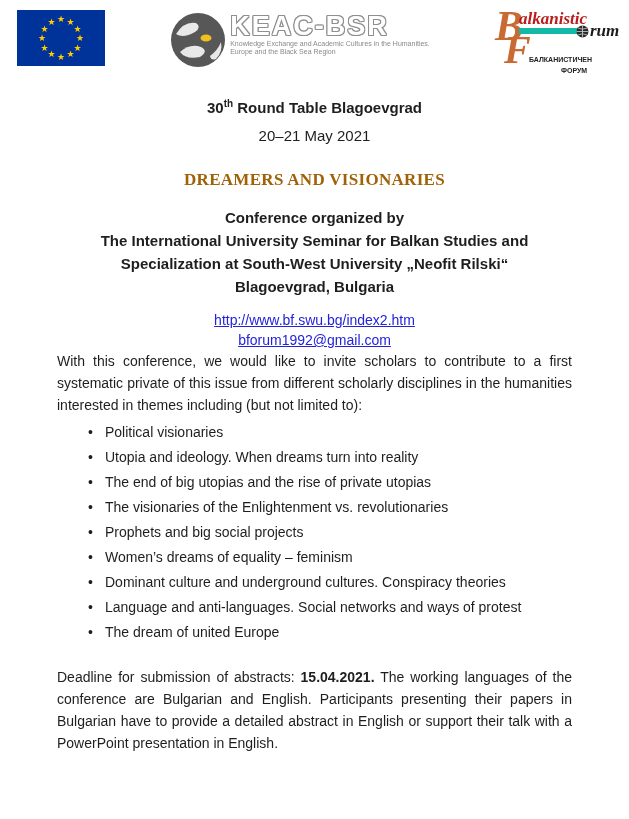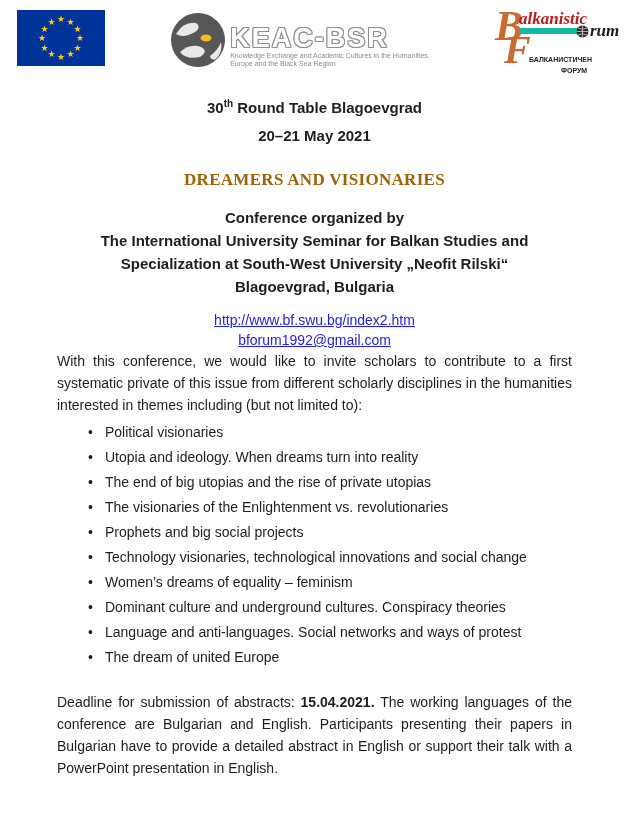--- a/index.html
+++ b/index.html
@@ -47,21 +47,21 @@
   .eu-star:nth-child(5)  { transform: rotate(120deg) translateY(-19px) rotate(-120deg); }
   .eu-star:nth-child(6)  { transform: rotate(150deg) translateY(-19px) rotate(-150deg); }
   .eu-star:nth-child(7)  { transform: rotate(180deg) translateY(-19px) rotate(-180deg); }
   .eu-star:nth-child(8)  { transform: rotate(210deg) translateY(-19px) rotate(-210deg); }
   .eu-star:nth-child(9)  { transform: rotate(240deg) translateY(-19px) rotate(-240deg); }
   .eu-star:nth-child(10) { transform: rotate(270deg) translateY(-19px) rotate(-270deg); }
   .eu-star:nth-child(11) { transform: rotate(300deg) translateY(-19px) rotate(-300deg); }
   .eu-star:nth-child(12) { transform: rotate(330deg) translateY(-19px) rotate(-330deg); }
 
   
-  .keac-logo { display: flex; align-items: flex-end; gap: 4px; margin-top: 2px; }
+  .keac-logo { display: flex; align-items: flex-start; gap: 4px; margin-top: 2px; }
   .keac-globe { width: 56px; height: 56px; flex: 0 0 auto; }
   .keac-text { display: flex; flex-direction: column; }
   .keac-acronym {
     font-size: 27px;
     font-weight: bold;
     letter-spacing: 2px;
     color: #ffffff;
     text-shadow:
       -1px -1px 0 #8f8f8f, 1px -1px 0 #8f8f8f,
       -1px 1px 0 #8f8f8f, 1px 1px 0 #8f8f8f,
@@ -100,21 +100,21 @@
     padding-left: 47px;
   }
   .bf-globe { width: 13px; height: 13px; margin-right: 1px; }
   .bf-cyr1 { position: absolute; left: 34px; top: 46px; font-size: 7px; font-weight: bold; color: #222; }
   .bf-cyr2 { position: absolute; left: 66px; top: 57px; font-size: 7px; font-weight: bold; color: #222; }
 
   
   .c { text-align: center; }
   .h-round { margin-top: 13px; font-size: 15px; font-weight: bold; line-height: 18px; }
   .h-round sup { font-size: 10px; }
-  .h-dates { margin-top: 10px; font-size: 15px; font-weight: bold; line-height: 18px; }
+  .h-dates { margin-top: 10px; font-size: 15px; font-weight: normal; line-height: 18px; }
   .h-title {
     margin-top: 24px;
     font-family: "Liberation Serif", serif;
     font-size: 17px;
     font-weight: bold;
     color: #a16207;
     line-height: 21px;
     letter-spacing: 0.3px;
   }
   .org-block { margin-top: 16px; }
@@ -239,21 +239,20 @@
   <div class="body-text">
     <div class="para">With this conference, we would like to invite scholars to contribute to a first systematic private of this issue from different scholarly disciplines in the humanities interested in themes including (but not limited to):</div>
   </div>
 
   <ul class="themes-list">
     <li>Political visionaries</li>
     <li>Utopia and ideology. When dreams turn into reality</li>
     <li>The end of big utopias and the rise of private utopias</li>
     <li>The visionaries of the Enlightenment vs. revolutionaries</li>
     <li>Prophets and big social projects</li>
-    <li>Technology visionaries, technological innovations and social change</li>
     <li>Women’s dreams of equality – feminism</li>
     <li>Dominant culture and underground cultures. Conspiracy theories</li>
     <li>Language and anti-languages. Social networks and ways of protest</li>
     <li>The dream of united Europe</li>
   </ul>
 
   <div class="body-text">
     <div class="para deadline-para"><span>Deadline for submission of abstracts: </span><span class="bold">15.04.2021.</span><span> The working languages of the conference are Bulgarian and English. Participants presenting their papers in Bulgarian have to provide a detailed abstract in English or support their talk with a PowerPoint presentation in English.</span></div>
 
   </div>

